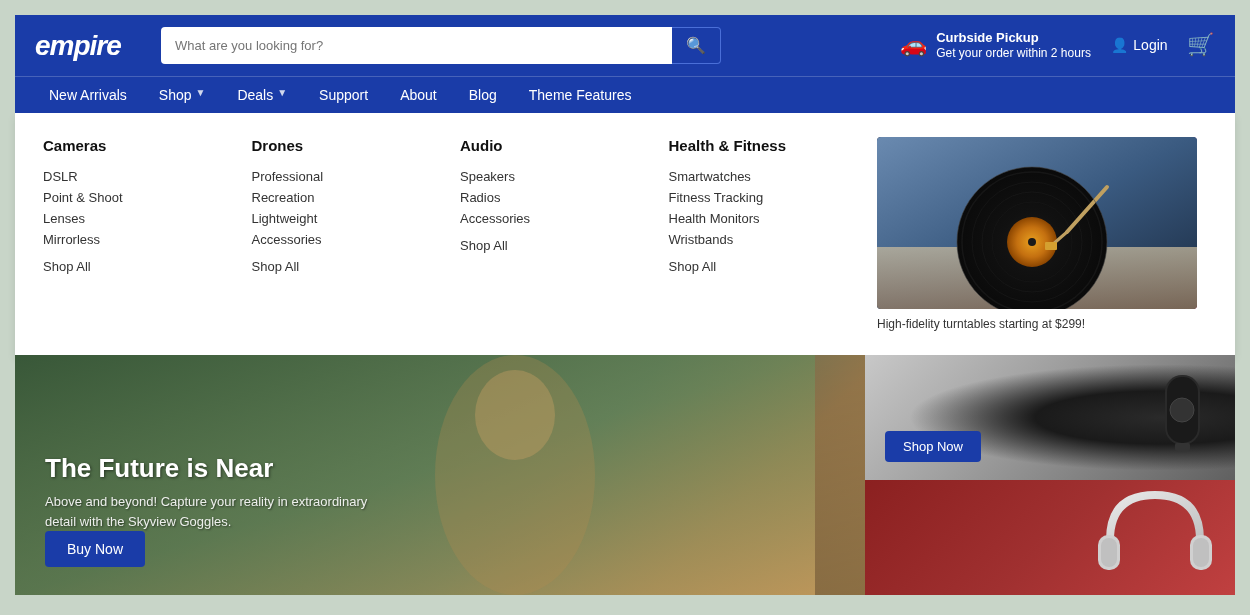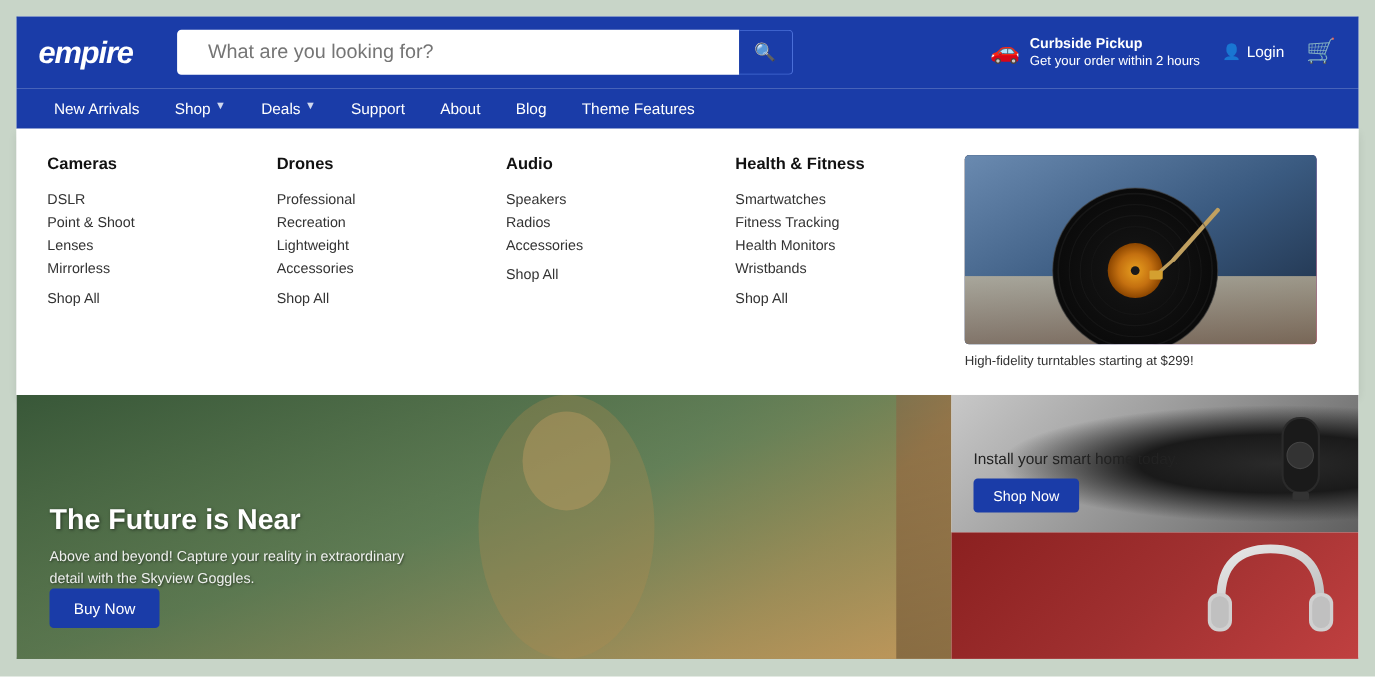--- a/index.html
+++ b/index.html
@@ -24,24 +24,24 @@
     }
 
     .search-bar {
       display: flex;
       flex: 1;
       max-width: 560px;
     }
 
     .search-input {
       flex: 1;
-      padding: 10px 28px;
+      padding: 10px 14px;
       border: none;
       border-radius: 4px 0 0 4px;
-      font-size: 18px;
+      font-size: 13px;
       outline: none;
       color: #555;
     }
 
     .search-btn {
       background: #1a3ca8;
       border: 1px solid #4a6fd8;
       border-left: none;
       border-radius: 0 4px 4px 0;
       padding: 8px 14px;
@@ -480,21 +480,20 @@
         <div class="hero-right-top">
           <div class="hero-right-top-bg"></div>
 
           <svg style="position:absolute;right:20px;top:10px;z-index:1;" width="70" height="100" viewBox="0 0 70 100" xmlns="http://www.w3.org/2000/svg">
             <rect x="20" y="10" width="35" height="70" rx="17" fill="#2a2a2a"></rect>
             <rect x="22" y="12" width="31" height="66" rx="15" fill="#1a1a1a"></rect>
             <circle cx="37" cy="45" r="12" fill="#333" stroke="#444" stroke-width="1"></circle>
             <rect x="30" y="78" width="15" height="8" rx="2" fill="#333"></rect>
           </svg>
           <div style="position:relative;z-index:2;">
-            <div class="smart-home-text">Install your smart home today.</div>
             <button class="shop-now-btn">
               <span>Shop Now</span>
             </button>
           </div>
         </div>
 
         <div class="hero-right-bottom">
           <svg style="position:absolute;right:15px;top:5px;" width="130" height="110" viewBox="0 0 130 110" xmlns="http://www.w3.org/2000/svg">
             <defs>
               <linearGradient id="hpGrad" x1="0%" y1="0%" x2="100%" y2="100%">

